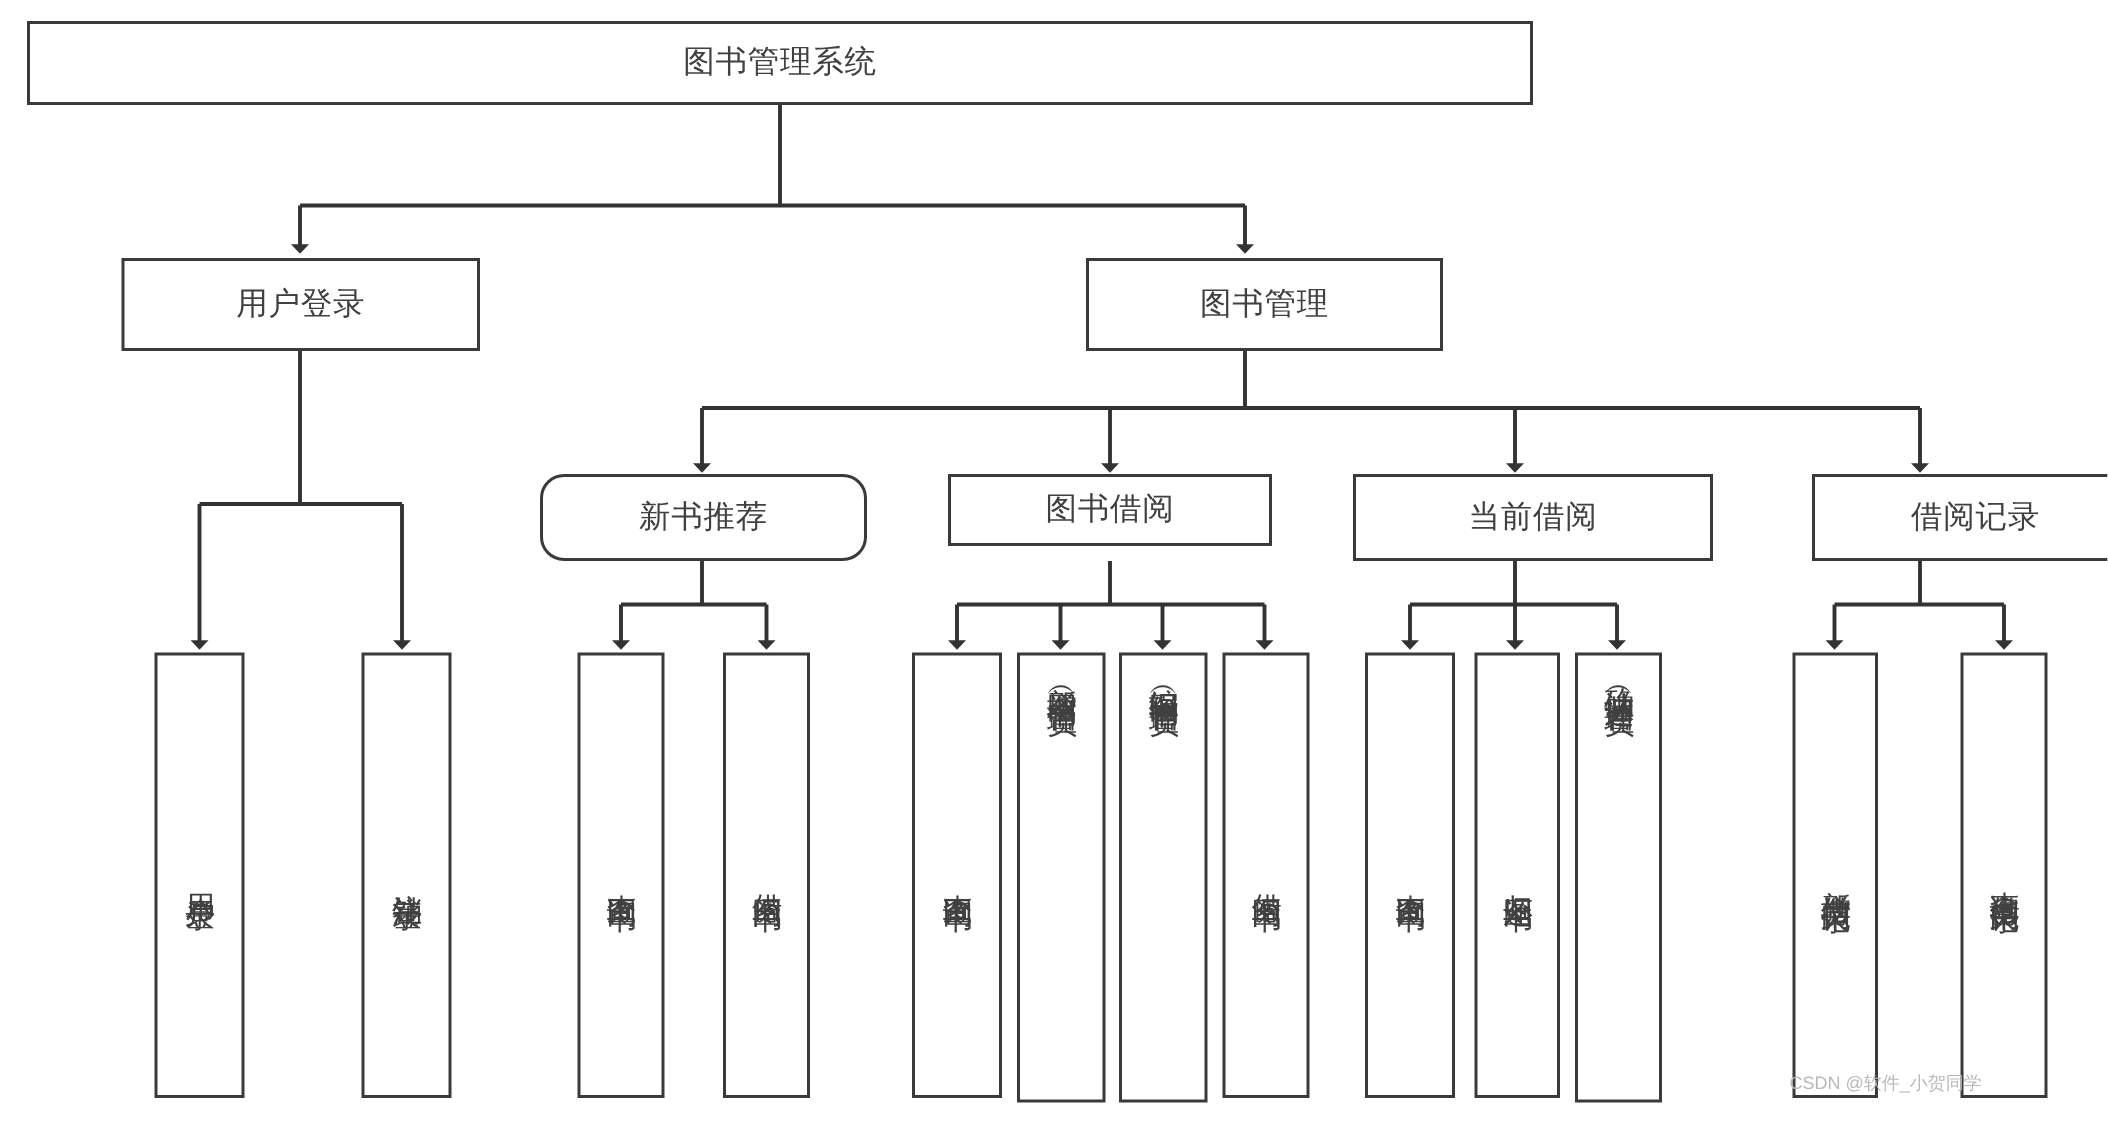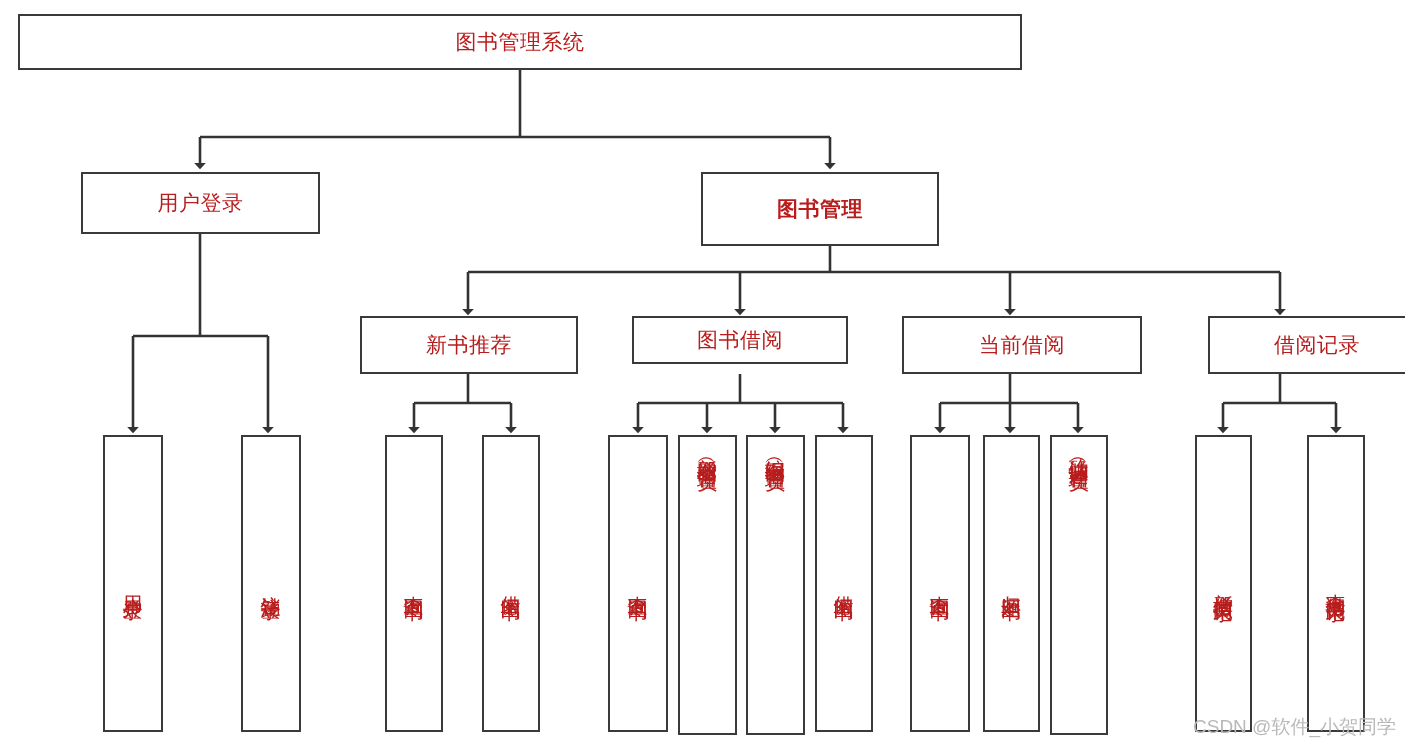--- a/index.html
+++ b/index.html
@@ -30,21 +30,21 @@
     position: absolute;
     box-sizing: border-box;
     background: #ffffff;
     border: 2px solid #3a3a3a;
     display: flex;
     align-items: center;
     justify-content: center;
     z-index: 2;
   }
   .node-label {
-    color: #b91c1c;
+    color: #404040;
     font-size: 21px;
     line-height: 1.15;
     letter-spacing: 0.5px;
     white-space: nowrap;
     text-align: left;
   }
   
   .node.horiz .node-label {
     writing-mode: horizontal-tb;
   }
@@ -62,21 +62,21 @@
     white-space: nowrap;
   }
   .node.vert.center-text {
     align-items: center;
     padding-top: 0;
   }
   #watermark {
     position: absolute;
     left: 1193px;
     top: 714px;
-    font-size: 19px;
+    font-size: 12px;
     color: #b9b9b9;
     white-space: nowrap;
     z-index: 3;
     font-family: "Liberation Sans", "DejaVu Sans", sans-serif;
   }
 </style>
 </head>
 <body>
 
 <div id="canvas">
@@ -135,25 +135,25 @@
   </svg>
 
   <div class="node horiz" style="left:18px; top:14px; width:1004px; height:56px;">
     <span class="node-label">图书管理系统</span>
   </div>
 
   <div class="node horiz" style="left:81px; top:172px; width:239px; height:62px;">
     <span class="node-label">用户登录</span>
   </div>
 
-  <div class="node horiz" style="left:701px; top:172px; width:238px; height:74px;font-weight:bold;">
+  <div class="node horiz" style="left:724px; top:172px; width:238px; height:62px;">
     <span class="node-label">图书管理</span>
   </div>
 
-  <div class="node horiz" style="left:360px; top:316px; width:218px; height:58px;">
+  <div class="node horiz" style="left:360px; top:316px; width:218px; height:58px;border-radius:16px;">
     <span class="node-label">新书推荐</span>
   </div>
 
   <div class="node horiz" style="left:632px; top:316px; width:216px; height:48px;">
     <span class="node-label">图书借阅</span>
   </div>
 
   <div class="node horiz" style="left:902px; top:316px; width:240px; height:58px;">
     <span class="node-label">当前借阅</span>
   </div>

